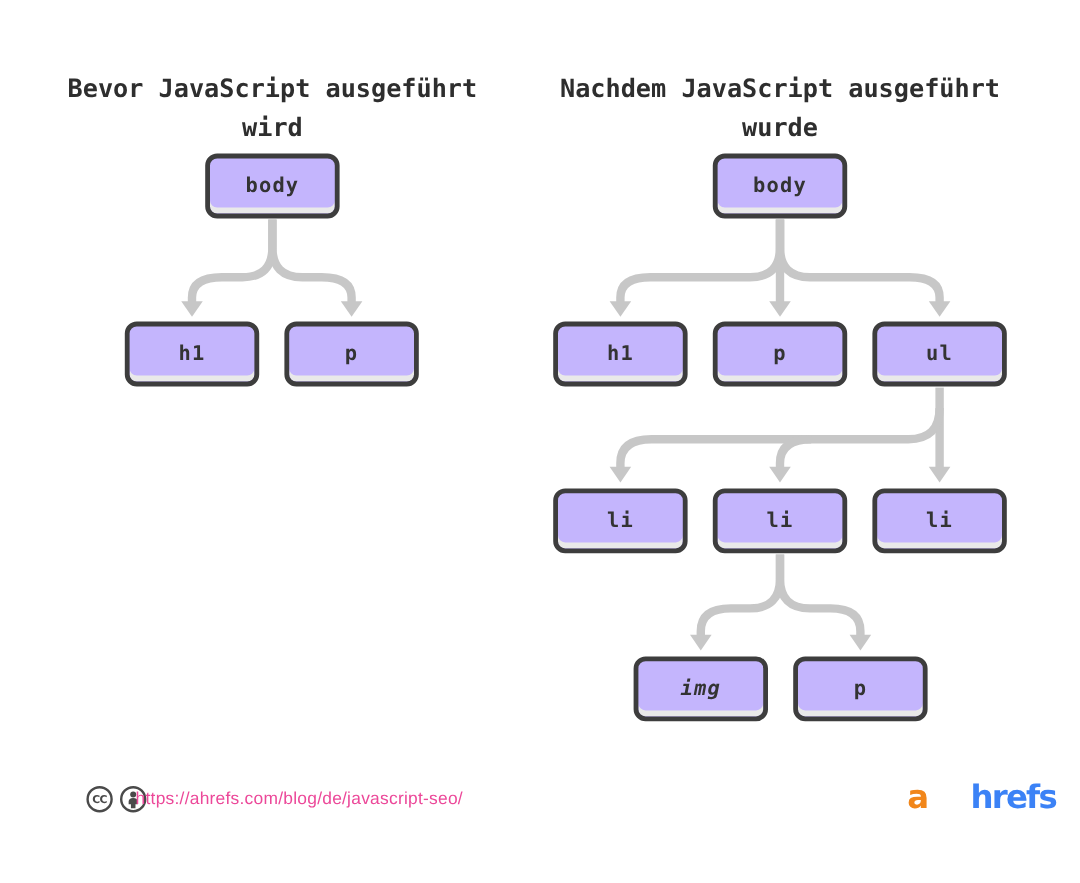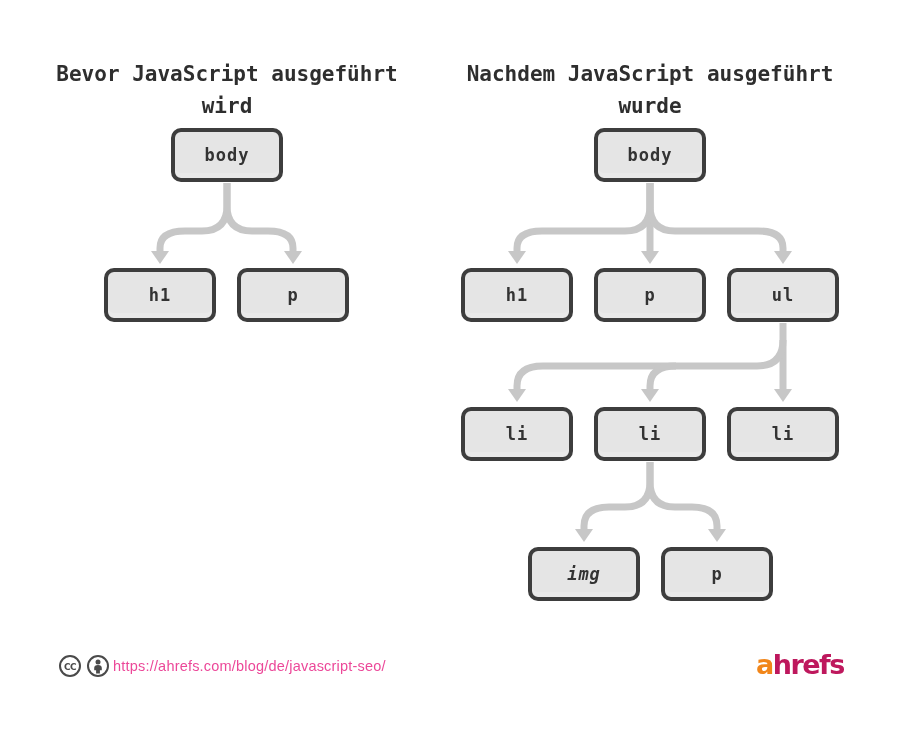--- a/index.html
+++ b/index.html
@@ -28,21 +28,21 @@
   .title-right { left: 440px; top: 58px; }
   .connectors {
     position: absolute;
     left: 0; top: 0;
     width: 900px; height: 736px;
   }
   .node {
     position: absolute;
     width: 112px;
     height: 54px;
-    background: #e5e5e5;
+    background: #c4b5fd;
     border: 4px solid #3d3d3d;
     border-radius: 10px;
     box-shadow: inset 0 -5px 0 0 #e9e9e9;
     display: flex;
     align-items: center;
     justify-content: center;
     font-family: "DejaVu Sans Mono", monospace;
     font-weight: bold;
     font-size: 17px;
     color: #333333;
@@ -63,21 +63,21 @@
   .n-r-img  { left: 528px; top: 547px; font-style: italic; }
   .n-r-p2   { left: 661px; top: 547px; }
 
   .footer {
     position: absolute;
     left: 0; top: 645px;
     width: 900px; height: 45px;
   }
   .license-icons {
     position: absolute;
-    left: 58px; top: 9px;
+    left: 71px; top: 9px;
     display: flex;
     gap: 4px;
     align-items: center;
     justify-content: center;
   }
   .source-url {
     position: absolute;
     left: 113px; top: 13px;
     font-family: "Liberation Sans", sans-serif;
     font-size: 14.5px;
@@ -87,21 +87,21 @@
   .logo {
     position: absolute;
     left: 756px; top: 6px;
     font-family: "DejaVu Sans", sans-serif;
     font-weight: bold;
     font-size: 27px;
     letter-spacing: -1.5px;
     line-height: 27px;
   }
   .logo .logo-a    { color: #f1861a; }
-  .logo .logo-rest { color: #be185d; }
+  .logo .logo-rest { color: #3b82f6; margin-left: 36px; }
 </style>
 </head>
 <body>
 
 <div class="canvas">
 
   <svg class="connectors" viewBox="0 0 900 736" fill="none">
     <g stroke="#c7c7c7" stroke-width="7" fill="none" stroke-linecap="butt">
 
       <path d="M227,183 L227,206 Q227,231 202,231 L185,231 Q160,231 160,248 L160,252"></path>

